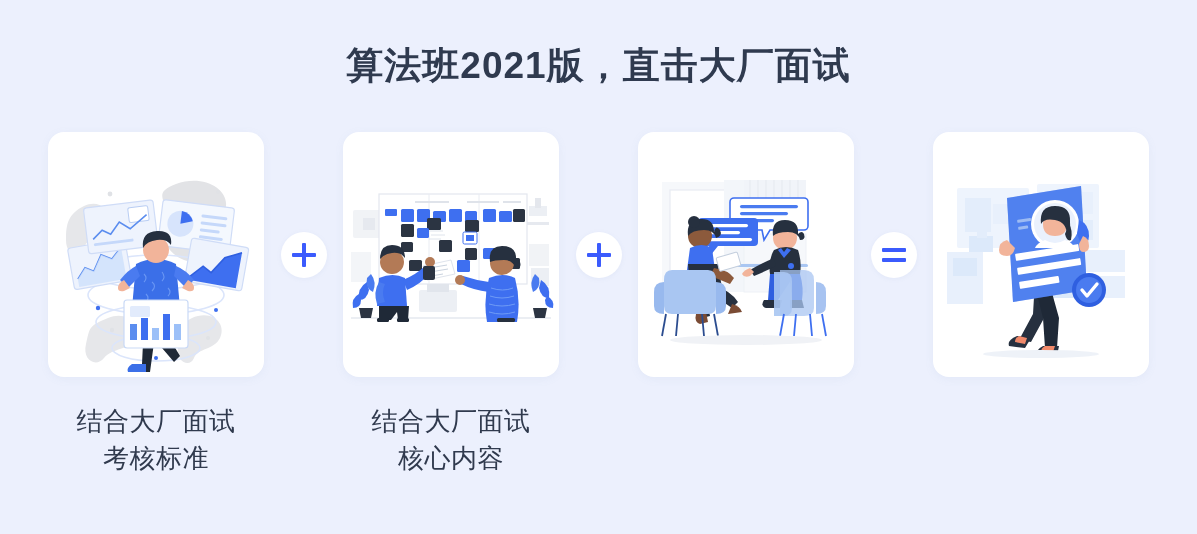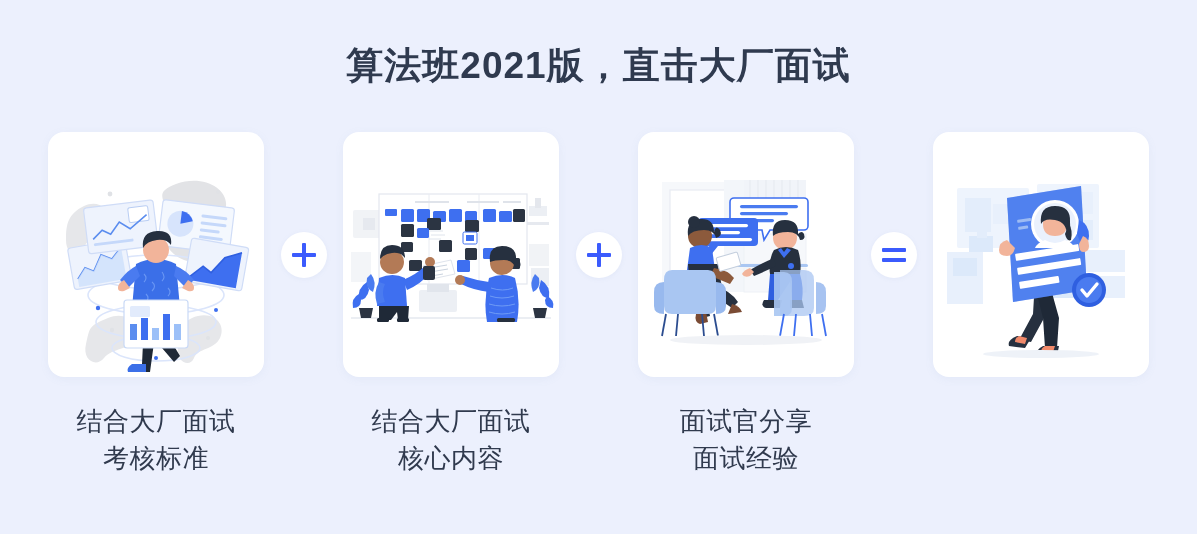--- a/index.html
+++ b/index.html
@@ -401,22 +401,20 @@
           <path d="M178 150 q10 0 10 10 l0 14 q0 8 -10 8 l0 -32z" fill="#98b9ee" opacity="0.85"></path>
           <g stroke="#3e6ff0" stroke-width="1.8">
             <line x1="146" y1="182" x2="142" y2="204"></line>
             <line x1="158" y1="182" x2="156" y2="204"></line>
             <line x1="172" y1="182" x2="174" y2="204"></line>
             <line x1="184" y1="182" x2="188" y2="204"></line>
           </g>
           <ellipse cx="108" cy="208" rx="76" ry="5" fill="#f0f2f6"></ellipse>
         </svg>
       </div>
-      <div class="step-label">面试官分享
-面试经验</div>
     </div>
 
     <div class="operator">
       <div class="op-circle op-equals"></div>
     </div>
 
     <div class="step">
       <div class="step-card">
         <svg viewBox="0 0 216 245" xmlns="http://www.w3.org/2000/svg">
 

